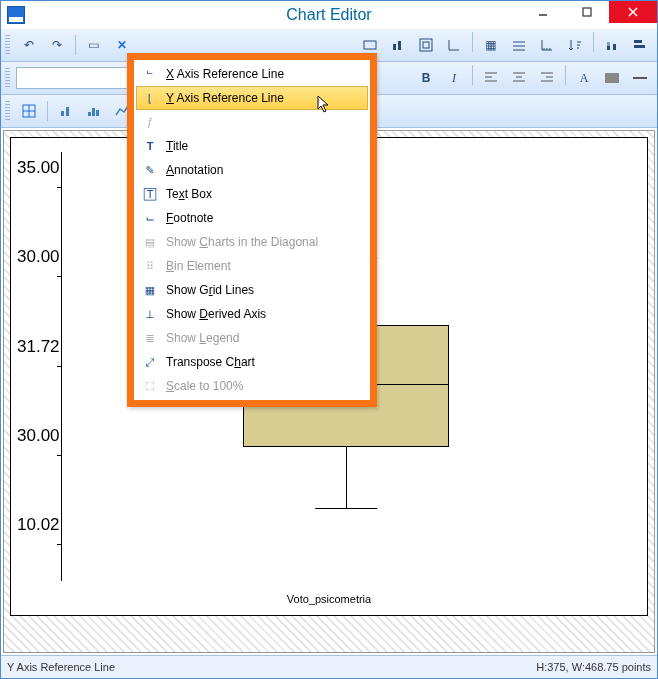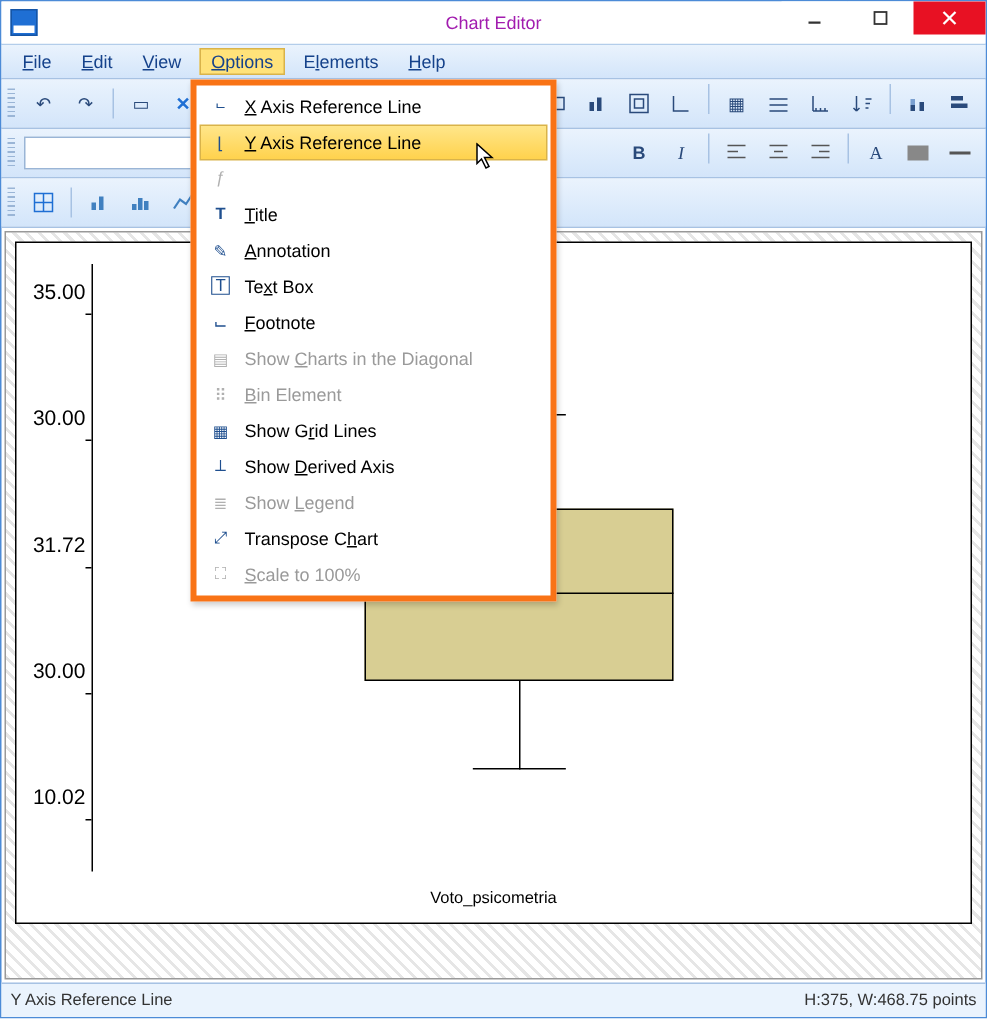--- a/index.html
+++ b/index.html
@@ -1,52 +1,52 @@
 <!DOCTYPE html>
 <html><head>
 <meta charset="utf-8">
 <style>
   html,body{margin:0;padding:0;font-family:"Segoe UI",Tahoma,sans-serif;font-size:12px;background:#fff;}
   .window{width:658px;height:679px;box-sizing:border-box;border:1px solid #4c8bd7;display:flex;flex-direction:column;position:relative;background:#fff;}
   
   .titlebar{height:28px;display:flex;align-items:center;background:#fff;position:relative;}
   .titlebar .app-icon{width:16px;height:16px;margin:0 6px;background:#1f6fd4;border:1px solid #1555a6;position:relative;}
   .titlebar .app-icon::after{content:"";position:absolute;bottom:1px;left:1px;right:1px;height:5px;background:#fff;}
-  .titlebar .title{position:absolute;left:0;right:0;text-align:center;font-size:12px;color:#a21caf;}
+  .titlebar .title{position:absolute;left:0;right:0;text-align:center;font-size:16px;color:#0369a1;}
   .winbtns{position:absolute;right:0;top:0;display:flex;}
   .winbtn{width:44px;height:22px;display:flex;align-items:center;justify-content:center;background:#fff;color:#333;}
   .winbtn.close{background:#e81123;color:#fff;width:48px;}
   
   .menubar{height:22px;background:linear-gradient(#eaf3fd,#d3e5fa);border-top:1px solid #b3cdea;border-bottom:1px solid #a7c2e3;display:flex;align-items:center;padding:0 6px;gap:4px;}
   .menuitem{padding:2px 8px;color:#15428b;cursor:default;}
   .menuitem.open{background:#ffe27a;border:1px solid #d9b34a;padding:1px 7px;}
   .u{text-decoration:underline;}
   
   .toolstrip{background:linear-gradient(#eaf3fd,#d3e5fa);border-bottom:1px solid #a7c2e3;display:flex;align-items:center;padding:2px 4px;gap:2px;min-height:28px;}
   .grip{width:5px;height:20px;margin-right:4px;background:repeating-linear-gradient(#9ab5d6 0 1px, transparent 1px 3px);}
   .tbtn{width:24px;height:24px;border:1px solid transparent;display:flex;align-items:center;justify-content:center;color:#2a4a7b;}
   .sep{width:1px;height:20px;background:#a7c2e3;margin:0 3px;}
   .textfield{flex:0 0 120px;height:20px;border:1px solid #9ab5d6;background:#fff;}
   .nowrap-icons{display:flex;gap:2px;margin-left:auto;}
   
-  .dropdown{position:absolute;left:126px;top:52px;width:232px;background:#fff;border:4px solid #f97316;box-shadow:1px 2px 4px rgba(0,0,0,.2);padding:2px;z-index:10;}
+  .dropdown{position:absolute;left:126px;top:52px;width:232px;background:#fff;border:7px solid #f97316;box-shadow:1px 2px 4px rgba(0,0,0,.2);padding:2px;z-index:10;}
   .dd-item{display:flex;align-items:center;height:24px;padding:0 6px;gap:8px;color:#000;}
   .dd-item .ico{width:16px;height:16px;display:flex;align-items:center;justify-content:center;color:#1f4f8f;font-size:11px;}
   .dd-item.hl{background:linear-gradient(#ffe68a,#ffd24d);border:1px solid #d9b34a;padding:0 5px;height:22px;}
   .dd-item.disabled{color:#9a9a9a;}
   .dd-item.disabled .ico{color:#b0b0b0;}
   
   .editor-body{flex:1;display:flex;flex-direction:column;overflow:hidden;}
   .canvas-outer{flex:1;margin:2px;border:1px solid #999;position:relative;overflow:auto;
     background:
       repeating-linear-gradient(45deg,#e6e6e6 0 2px,#fff 2px 6px);
   }
   .canvas-inner{position:absolute;left:6px;top:6px;right:6px;bottom:36px;background:#fff;border:1px solid #000;}
   .plot{position:absolute;left:50px;top:14px;right:16px;bottom:34px;}
-  .plot .ytick{position:absolute;left:-44px;width:40px;text-align:right;font-size:14px;color:#000;transform:translateY(-50%);}
+  .plot .ytick{position:absolute;left:-44px;width:40px;text-align:right;font-size:17px;color:#000;transform:translateY(-50%);}
   .plot .tickmark{position:absolute;left:-4px;width:4px;height:1px;background:#000;}
   .xlabel{position:absolute;left:0;right:0;bottom:10px;text-align:center;font-size:11px;}
   .yaxis-line{position:absolute;left:0;top:0;bottom:0;width:1px;background:#000;}
   .box{position:absolute;background:#d8ce93;border:1px solid #000;}
   .median{position:absolute;height:1px;background:#000;}
   .whisker{position:absolute;width:1px;background:#000;left:50%;}
   .cap{position:absolute;height:1px;background:#000;left:50%;transform:translateX(-50%);}
   
   .status{height:22px;border-top:1px solid #a7c2e3;background:#eaf3fd;display:flex;align-items:center;padding:0 6px;font-size:11px;color:#333;justify-content:space-between;}
   
@@ -90,28 +90,20 @@
       </div>
       <div class="winbtn close">
         <svg width="10" height="10">
             <line x1="1" y1="1" x2="9" y2="9" stroke="#fff" stroke-width="1.5"></line>
             <line x1="9" y1="1" x2="1" y2="9" stroke="#fff" stroke-width="1.5"></line>
           </svg>
       </div>
     </div>
   </div>
 
-  <div class="menubar">
-    <div class="menuitem"><span class="u">F</span><span>ile</span></div>
-    <div class="menuitem"><span class="u">E</span>dit</div>
-    <div class="menuitem"><span class="u">V</span>iew</div>
-    <div class="menuitem open"><span class="u">O</span>ptions</div>
-    <div class="menuitem">E<span class="u">l</span>ements</div>
-    <div class="menuitem"><span class="u">H</span>elp</div>
-  </div>
 
   <div class="toolstrip">
     <div class="grip"></div>
     <div class="tbtn i-undo"></div>
     <div class="tbtn i-redo"></div>
     <div class="sep"></div>
     <div class="tbtn i-box"></div>
     <div class="tbtn i-x"></div>
     <div class="nowrap-icons">
       <div class="tbtn">

